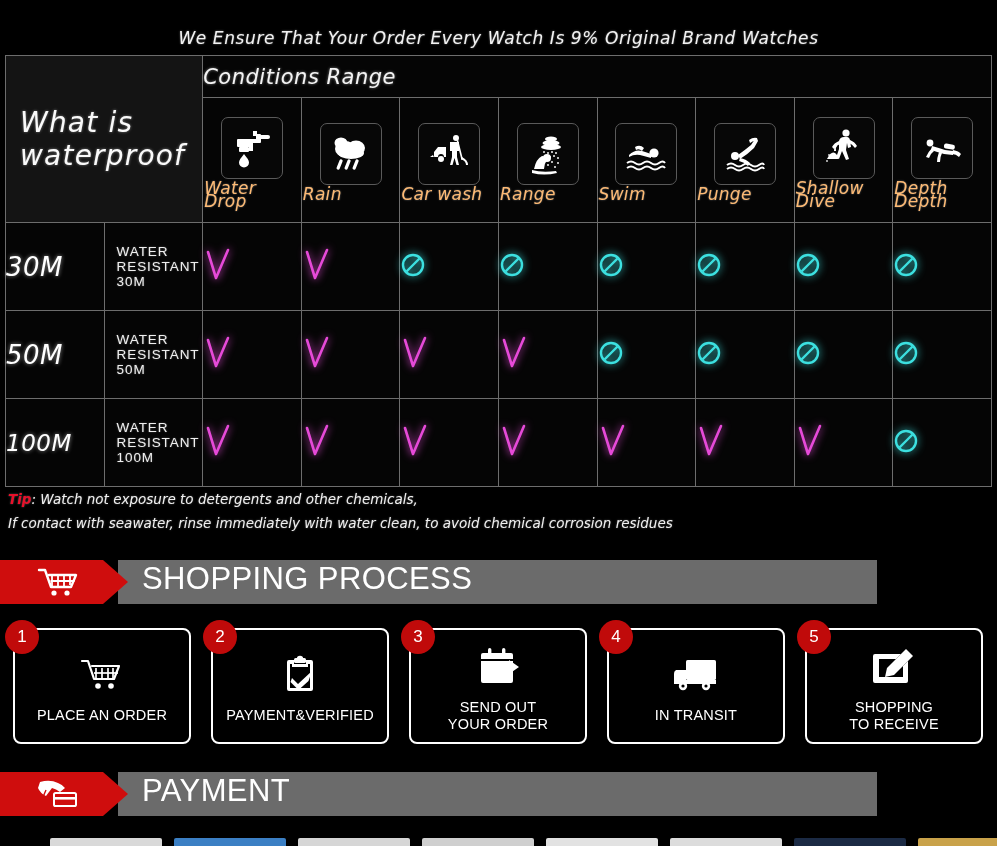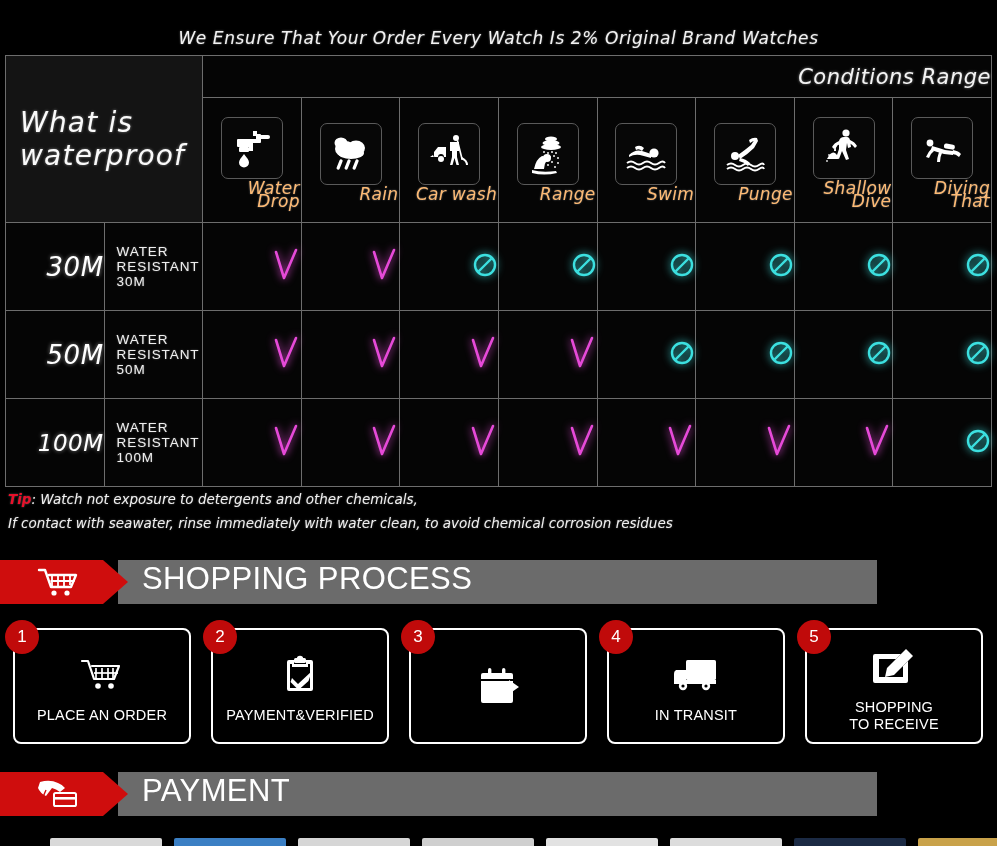--- a/index.html
+++ b/index.html
@@ -28,21 +28,21 @@
   .wp-table {
     position:absolute; left:5px; top:55px; width:987px;
     border-collapse:collapse;
     table-layout:fixed;
   }
   .wp-table td, .wp-table th {
     border:1px solid #6d6d6d;
     background:#050505;
     padding:0;
     vertical-align:middle;
-    text-align:right;
+    text-align:left;
   }
   .cond-range {
     height:42px;
     color:#f4f4f4;
     font-family:"DejaVu Sans", sans-serif;
     font-size:21px;
     font-style:italic;
     font-weight:400;
     letter-spacing:.5px;
     text-shadow:0 0 3px rgba(255,255,255,.5);
@@ -167,21 +167,21 @@
   .paystrip .pm {
     position:absolute; top:2px; height:10px;
     border-radius:2px 2px 0 0;
   }
 </style>
 </head>
 <body>
 
 <div class="page">
 
-  <div class="headline">We Ensure That Your Order Every Watch Is 2% Original Brand Watches</div>
+  <div class="headline">We Ensure That Your Order Every Watch Is 9% Original Brand Watches</div>
 
   <table class="wp-table">
     <tbody>
         <tr>
       <td class="whatis" rowspan="2" colspan="2">What is waterproof</td>
       <td class="cond-range" colspan="8">Conditions Range</td>
     </tr>
     <tr>
       <td class="cond-head">
         <div class="icon-box">
@@ -305,21 +305,21 @@
         <div class="icon-box">
           <svg width="46" height="46" viewBox="0 0 46 46" fill="#fff">
             <circle cx="11" cy="18" r="3.4"></circle>
             <path d="M13 21 q7 2 13 4 l8 1 l0 4 l-9-1 q-7-2-13-4 z"></path>
             <rect x="25" y="19" width="11" height="5" rx="2.2" transform="rotate(10 30 21)"></rect>
             <path d="M34 25 q6 1 8 4 l-2 3 q-3-3-7-3 z"></path>
             <path d="M13 23 q-4 4-6 9 l3 1 q2-5 5-7 z"></path>
             <path d="M20 27 q-2 6-2 10 l3 0 q0-5 2-9 z"></path>
           </svg>
         </div>
-        <div class="cond-label">Diving That</div>
+        <div class="cond-label">Depth Depth</div>
       </td>
     </tr>
 
     <tr>
       <td class="depth-cell">30M</td>
       <td class="wr-cell">WATER RESISTANT  30M</td>
       <td class="mark-cell"><span class="mark"><svg width="30" height="34" viewBox="0 0 30 34" fill="none" stroke="#e64ad8" stroke-width="2.6" stroke-linecap="round" stroke-linejoin="round" style="filter:drop-shadow(0 0 4px #e64ad8)">
    <path d="M5 4 L13 30 L25 2"></path>
               </svg></span></td>
       <td class="mark-cell"><span class="mark"><svg width="30" height="34" viewBox="0 0 30 34" fill="none" stroke="#e64ad8" stroke-width="2.6" stroke-linecap="round" stroke-linejoin="round" style="filter:drop-shadow(0 0 4px #e64ad8)">
@@ -478,20 +478,24 @@
     <div class="step" style="left:401px;">
       <div class="card">
         <div class="glyph">
           <svg width="46" height="40" viewBox="0 0 46 40" fill="#fff">
             <rect x="13" y="1" width="3.4" height="7" rx="1.7"></rect>
             <rect x="27" y="1" width="3.4" height="7" rx="1.7"></rect>
             <path d="M8 6 h28 a2 2 0 0 1 2 2 v4 H6 V8 a2 2 0 0 1 2-2 z"></path>
             <path d="M6 14 h32 v3 h-8 v4 h8 v13 a2 2 0 0 1-2 2 H8 a2 2 0 0 1-2-2 z"></path>
             <path d="M24 17 h10 v-4 l10 7 l-10 7 v-4 H24 z"></path>
           </svg>
+        </div>
+        <div class="cap">
+          <div>SEND OUT</div>
+          <div>YOUR ORDER</div>
         </div>
       </div>
       <div class="num">3</div>
     </div>
 
     <div class="step" style="left:599px;">
       <div class="card">
         <div class="glyph">
           <svg width="52" height="38" viewBox="0 0 52 38" fill="#fff">
             <rect x="16" y="4" width="30" height="20" rx="1.6"></rect>

